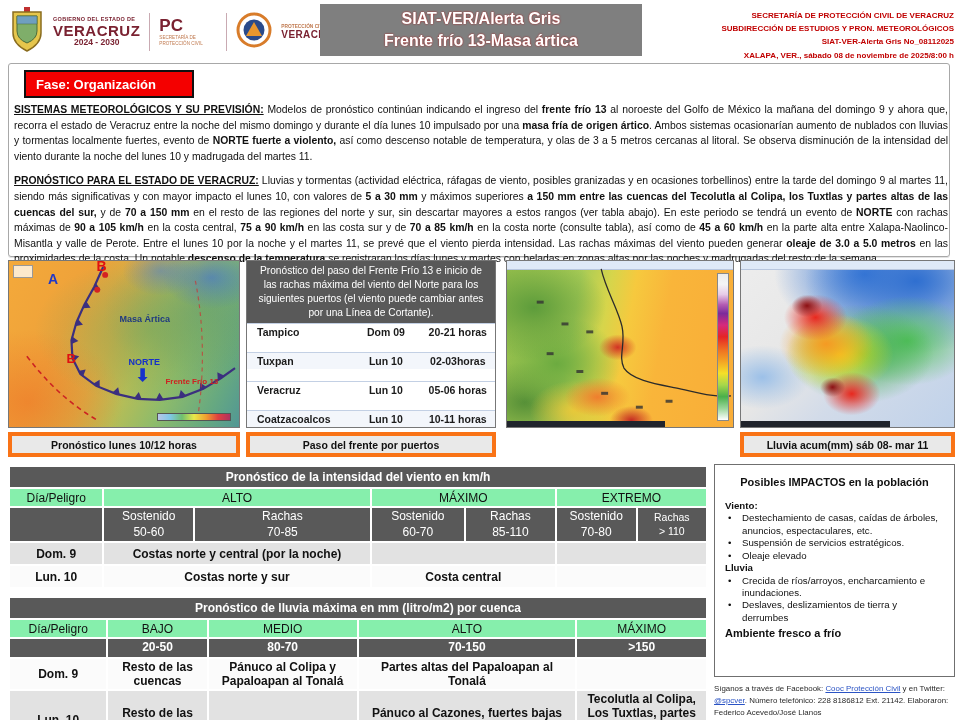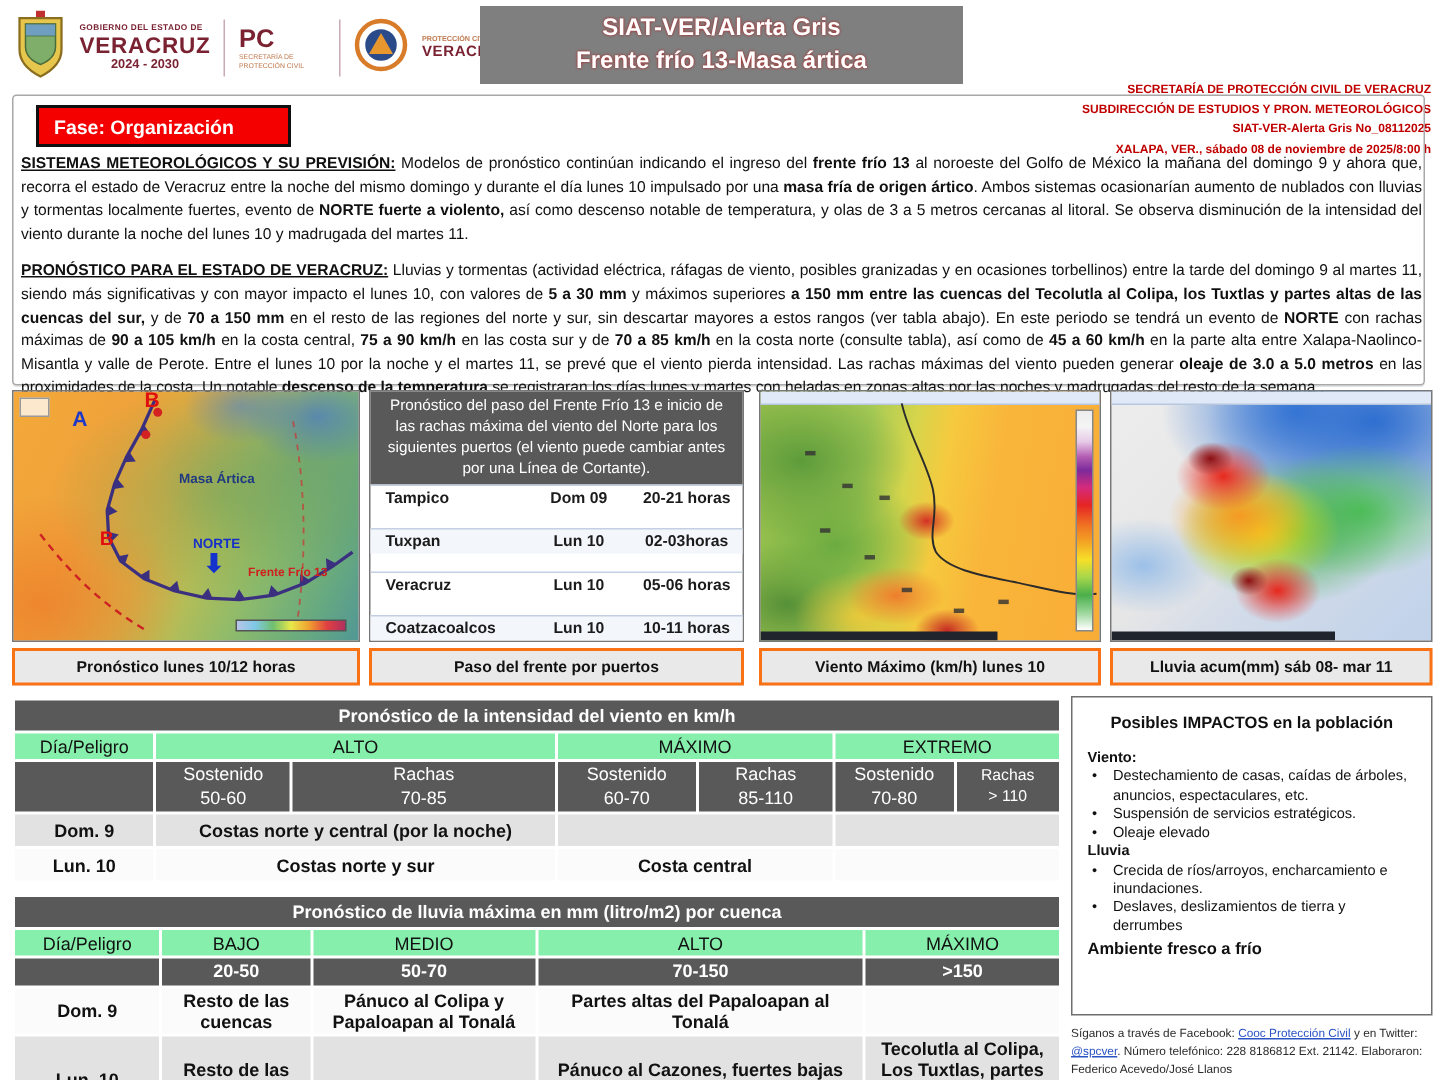--- a/index.html
+++ b/index.html
@@ -19,36 +19,36 @@
   .pcblk .pc{font-size:17px;font-weight:bold;color:#7a2231;}
   .pcblk .pcsub{font-size:4.6px;color:#c07a50;max-width:58px;line-height:1.25;}
   .pcvtxt{line-height:1.1;}
   .pcvtxt .s1{font-size:4.8px;color:#c07a50;font-weight:bold;}
   .pcvtxt .s2{font-size:10px;color:#7a2231;font-weight:bold;letter-spacing:.4px;}
   .titlebox{position:absolute;left:320px;top:4px;width:322px;height:52px;background:#7f7f7f;
             color:#fff;font-weight:bold;font-size:16px;line-height:1.4;text-align:center;
             display:flex;flex-direction:column;justify-content:center;
             text-shadow:0 0 2px rgba(192,0,0,.85);}
   .orgblk{position:absolute;right:6px;top:9px;width:310px;text-align:right;
-          color:#c00000;font-weight:bold;font-size:8px;line-height:1.65;margin-top:44px;}
+          color:#c00000;font-weight:bold;font-size:8px;line-height:1.65;}
 
   
   .frame{position:absolute;left:8px;top:63px;width:942px;height:194px;border:1px solid #a8a8a8;
          border-radius:3px;box-shadow:0 1px 0 #e3e3e3;box-sizing:border-box;}
   .fase{position:absolute;left:24px;top:70px;width:170px;height:28px;background:#f40000;
         border:2px solid #101010;color:#fff;font-weight:bold;font-size:13px;
         display:flex;align-items:center;padding-left:10px;box-sizing:border-box;}
   .paras{position:absolute;left:14px;top:102px;width:934px;font-size:10.4px;line-height:1.5;
          text-align:justify;color:#101010;}
   .paras p{margin:0 0 9px 0;}
 
   
   .panel{position:absolute;top:260px;}
   .pimg{border:1px solid #777;height:168px;position:relative;overflow:hidden;box-sizing:border-box;background:#ddd;}
-  .cap{margin-top:4px;height:25px;border:2px solid #f97316;background:#e9e9e9;
+  .cap{margin-top:4px;height:25px;border:4px solid #f97316;background:#e9e9e9;
        display:flex;align-items:center;justify-content:center;font-weight:bold;font-size:10.5px;box-sizing:border-box;}
 
   
   .map1{background:
     radial-gradient(70px 45px at 88% 10%, rgba(60,110,215,.6), transparent 70%),
     radial-gradient(55px 35px at 66% 6%, rgba(70,120,215,.5), transparent 70%),
     radial-gradient(150px 95px at 62% 42%, rgba(115,165,90,.55), transparent 78%),
     radial-gradient(130px 85px at 85% 30%, rgba(85,150,125,.5), transparent 78%),
     radial-gradient(120px 90px at 8% 85%, rgba(238,120,40,.65), transparent 80%),
     linear-gradient(115deg,#f4a93a 0%,#eea23a 28%,#d9ae45 45%,#b5bd57 58%,#8dbb6b 72%,#67a980 88%,#519795 100%);}
@@ -265,23 +265,20 @@
           <rect x="70" y="110" width="7" height="3"></rect>
         <rect x="95" y="132" width="7" height="3"></rect>
           <rect x="130" y="146" width="7" height="3"></rect>
         <rect x="160" y="140" width="7" height="3"></rect>
           <rect x="80" y="70" width="7" height="3"></rect>
       </g>
     </svg>
     <div class="mstrip-bot"></div>
     <div class="cscale"></div>
   </div>
-  <div class="cap">
-    <span>Viento Máximo (km/h) lunes 10</span>
-  </div>
 </div>
 
 <div class="panel" style="left:740px;width:215px;">
   <div class="pimg map4">
     <div class="mstrip-top"></div>
     <div class="mstrip-bot"></div>
   </div>
   <div class="cap">
     <span>Lluvia acum(mm) sáb 08- mar 11</span>
   </div>
@@ -364,21 +361,21 @@
   <tr>
     <td class="t-blue">Día/Peligro</td>
     <td class="t-blue">BAJO</td>
     <td class="t-blue">MEDIO</td>
     <td class="t-blue">ALTO</td>
     <td class="t-blue">MÁXIMO</td>
   </tr>
   <tr style="height:16px;">
     <td class="t-dark"></td>
     <td class="t-dark" style="font-weight:bold">20-50</td>
-    <td class="t-dark" style="font-weight:bold">50-70</td>
+    <td class="t-dark" style="font-weight:bold">80-70</td>
     <td class="t-dark" style="font-weight:bold">70-150</td>
     <td class="t-dark" style="font-weight:bold">&gt;150</td>
   </tr>
   <tr style="height:27px;">
     <td class="t-white">Dom. 9</td>
     <td class="t-white">Resto de las cuencas</td>
     <td class="t-white">Pánuco al Colipa y Papaloapan al Tonalá</td>
     <td class="t-white">Partes altas del Papaloapan  al Tonalá</td>
     <td class="t-white"></td>
   </tr>

